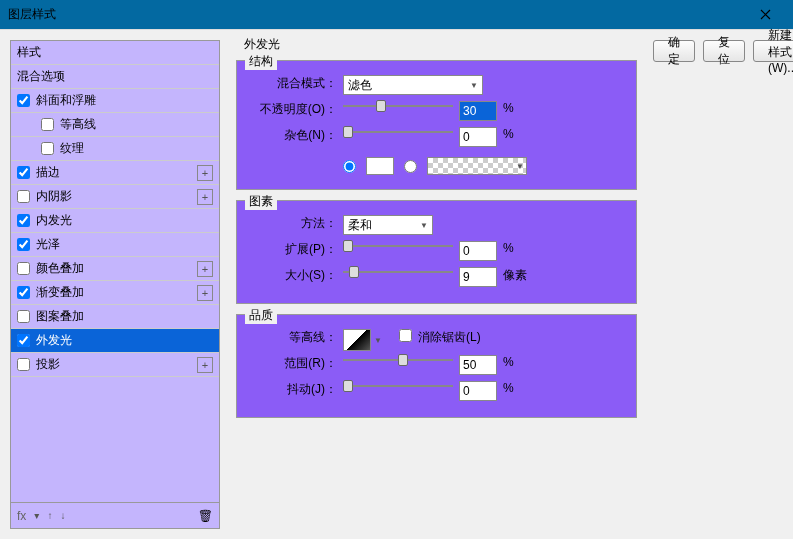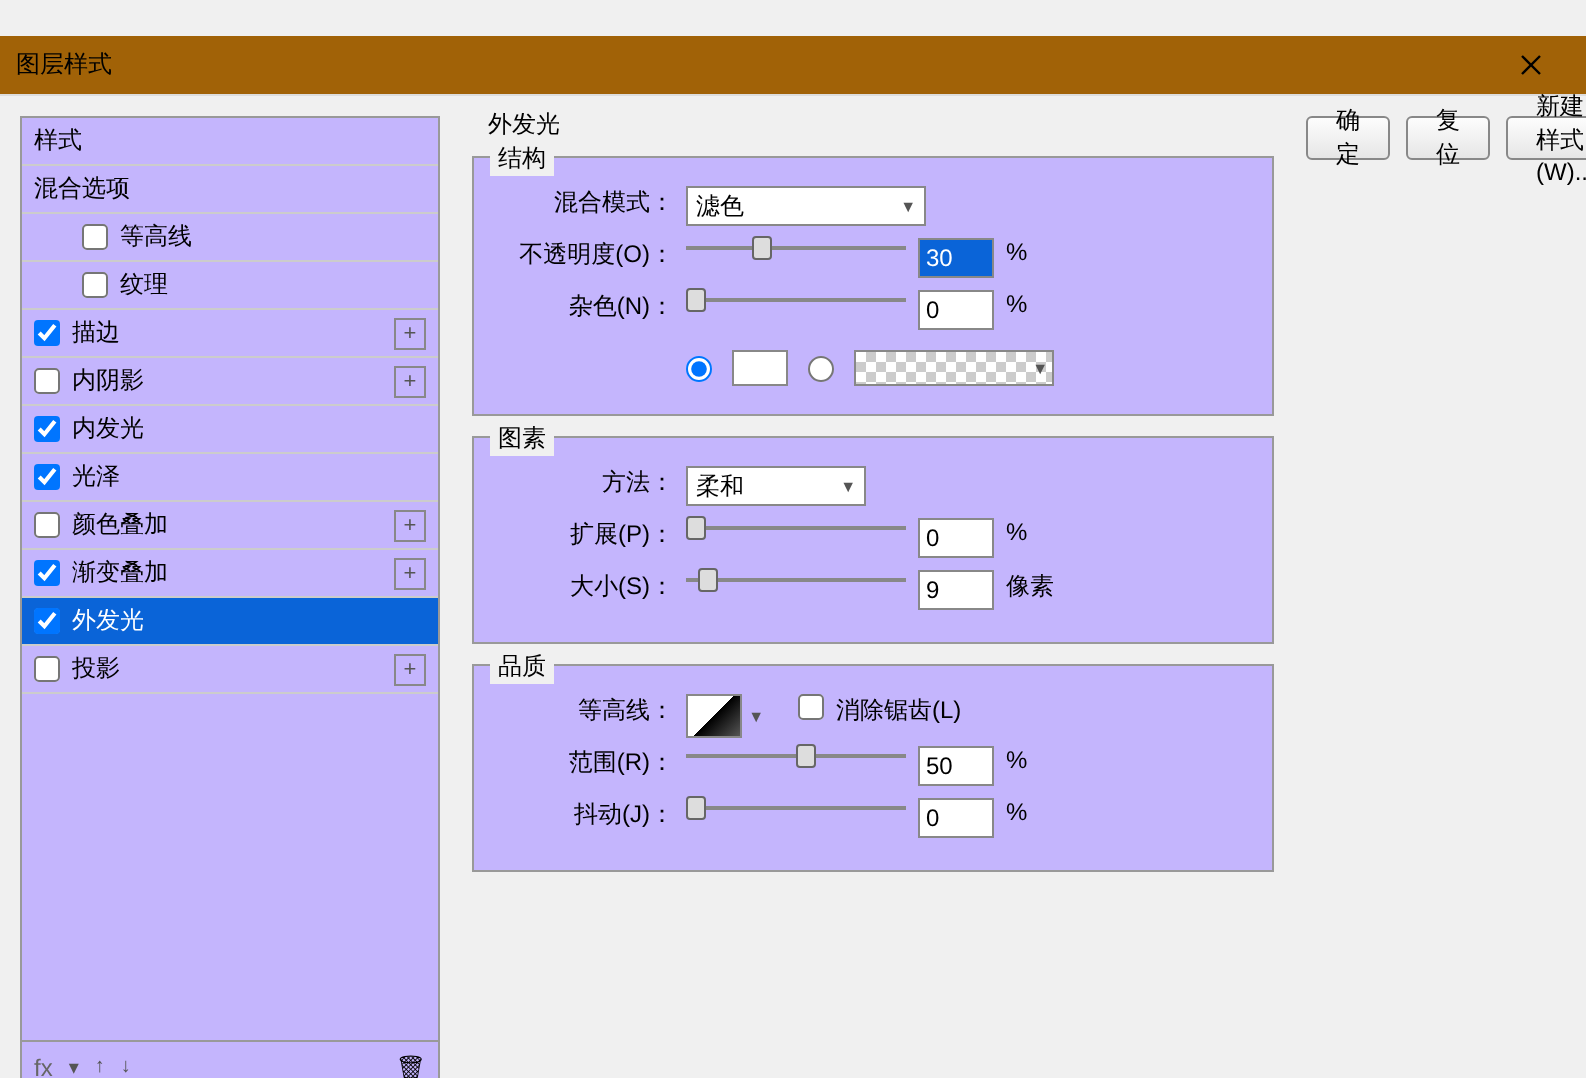--- a/index.html
+++ b/index.html
@@ -1,36 +1,36 @@
 <!DOCTYPE html>
 <html><head>
 <meta charset="utf-8">
 <style>
 * { box-sizing: border-box; margin: 0; padding: 0; font-family: "Microsoft YaHei", sans-serif; font-size: 12px; }
 body { background: #f0f0f0; width: 793px; height: 539px; overflow: hidden; }
-.titlebar { height: 30px; background: #a16207; display: flex; align-items: center; padding: 0 8px; border-bottom: 1px solid #ddd; margin-top: 18px; }
+.titlebar { height: 30px; background: #0369a1; display: flex; align-items: center; padding: 0 8px; border-bottom: 1px solid #ddd; }
 .titlebar .title { flex: 1; }
 .close-btn { width: 40px; height: 28px; display: flex; align-items: center; justify-content: center; cursor: pointer; }
 .close-btn svg { width: 11px; height: 11px; stroke: #000; stroke-width: 1.2; }
 .main { display: flex; padding: 10px; gap: 10px; height: calc(100% - 30px); background: #f0f0f0; }
 .left-panel { width: 210px; border: 1px solid #999; background: #c4b5fd; display: flex; flex-direction: column; }
 .style-list { flex: 1; overflow: auto; }
 .style-row { height: 24px; display: flex; align-items: center; padding: 0 6px; border-bottom: 1px solid #ccc; cursor: pointer; position: relative; }
 .style-row.header { font-weight: normal; }
 .style-row.indent { padding-left: 30px; }
 .style-row.active { background: #0a64d8; color: #fff; }
 .style-row input[type=checkbox] { margin-right: 6px; }
 .style-row .label { flex: 1; }
 .plus-btn { width: 16px; height: 16px; border: 1px solid #888; display: flex; align-items: center; justify-content: center; font-size: 11px; color: #555; }
 .bottom-toolbar { height: 26px; border-top: 1px solid #999; display: flex; align-items: center; padding: 0 6px; gap: 8px; }
 .bottom-toolbar .spacer { flex: 1; }
 .bottom-toolbar .icon { color: #666; }
 .arrow { font-size: 10px; color: #555; }
 .center-panel { flex: 1; position: relative; }
-.group { border: 1px solid #999; margin-bottom: 10px; padding: 14px 10px 10px; position: relative; background: #c4b5fd; }
+.group { border: 1px solid #999; margin-bottom: 10px; padding: 14px 10px 10px; position: relative; background: #8b5cf6; }
 .group-title { position: absolute; top: -8px; left: 8px; background: #f0f0f0; padding: 0 4px; }
 .outer-group { border: none; padding: 20px 6px 6px 6px; position: relative; }
 .outer-title { position: absolute; top: -4px; left: 10px; background: #f0f0f0; padding: 0 4px; }
 .row { display: flex; align-items: flex-start; height: 26px; gap: 6px; }
 .row-label { width: 90px; text-align: right; }
 .select { border: 1px solid #888; height: 20px; background: #fff; padding: 0 4px; display: flex; align-items: center; justify-content: space-between; gap: 6px; }
 .select .tri { font-size: 8px; color: #555; }
 .slider { flex: 1; height: 18px; position: relative; max-width: 110px; }
 .slider::before { content: ""; position: absolute; top: 4px; left: 0; right: 0; height: 2px; background: #888; }
 .slider .thumb { position: absolute; top: -1px; width: 10px; height: 12px; background: #ddd; border: 1px solid #666; border-radius: 2px; }
@@ -69,20 +69,24 @@
 
   <div class="left-panel">
     <div class="style-list">
       <div class="style-row header">
         <span class="label">样式</span>
       </div>
       <div class="style-row header">
         <span class="label">混合选项</span>
       </div>
       <div id="style-items">
+          <div class="style-row">
+            <input type="checkbox" checked="" style="">
+            <span class="label">斜面和浮雕</span>
+          </div>
           <div class="style-row indent">
             <input type="checkbox" style="">
             <span class="label">等高线</span>
           </div>
           <div class="style-row indent">
             <input type="checkbox" style="">
             <span class="label">纹理</span>
           </div>
           <div class="style-row">
             <input type="checkbox" checked="" style="">
@@ -104,20 +108,24 @@
           </div>
           <div class="style-row">
             <input type="checkbox" style="">
             <span class="label">颜色叠加</span>
             <div class="plus-btn">+</div>
           </div>
           <div class="style-row">
             <input type="checkbox" checked="" style="">
             <span class="label">渐变叠加</span>
             <div class="plus-btn">+</div>
+          </div>
+          <div class="style-row">
+            <input type="checkbox" style="">
+            <span class="label">图案叠加</span>
           </div>
           <div class="style-row active">
             <input type="checkbox" checked="" style="">
             <span class="label">外发光</span>
           </div>
           <div class="style-row">
             <input type="checkbox" style="">
             <span class="label">投影</span>
             <div class="plus-btn">+</div>
           </div>
@@ -134,21 +142,21 @@
   </div>
 
   <div class="center-panel">
     <div class="outer-group">
       <span class="outer-title">外发光</span>
 
       <div class="group">
         <span class="group-title">结构</span>
         <div class="row">
           <span class="row-label">混合模式：</span>
-          <div class="select" style="width:120px">
+          <div class="select" style="width:140px">
             <span>滤色</span>
             <span class="tri">▼</span>
           </div>
         </div>
         <div class="row">
           <span class="row-label">不透明度(O)：</span>
           <div class="slider">
               <div class="thumb" style="left:30%"></div>
             </div>
           <div class="numfield sel">30</div>

